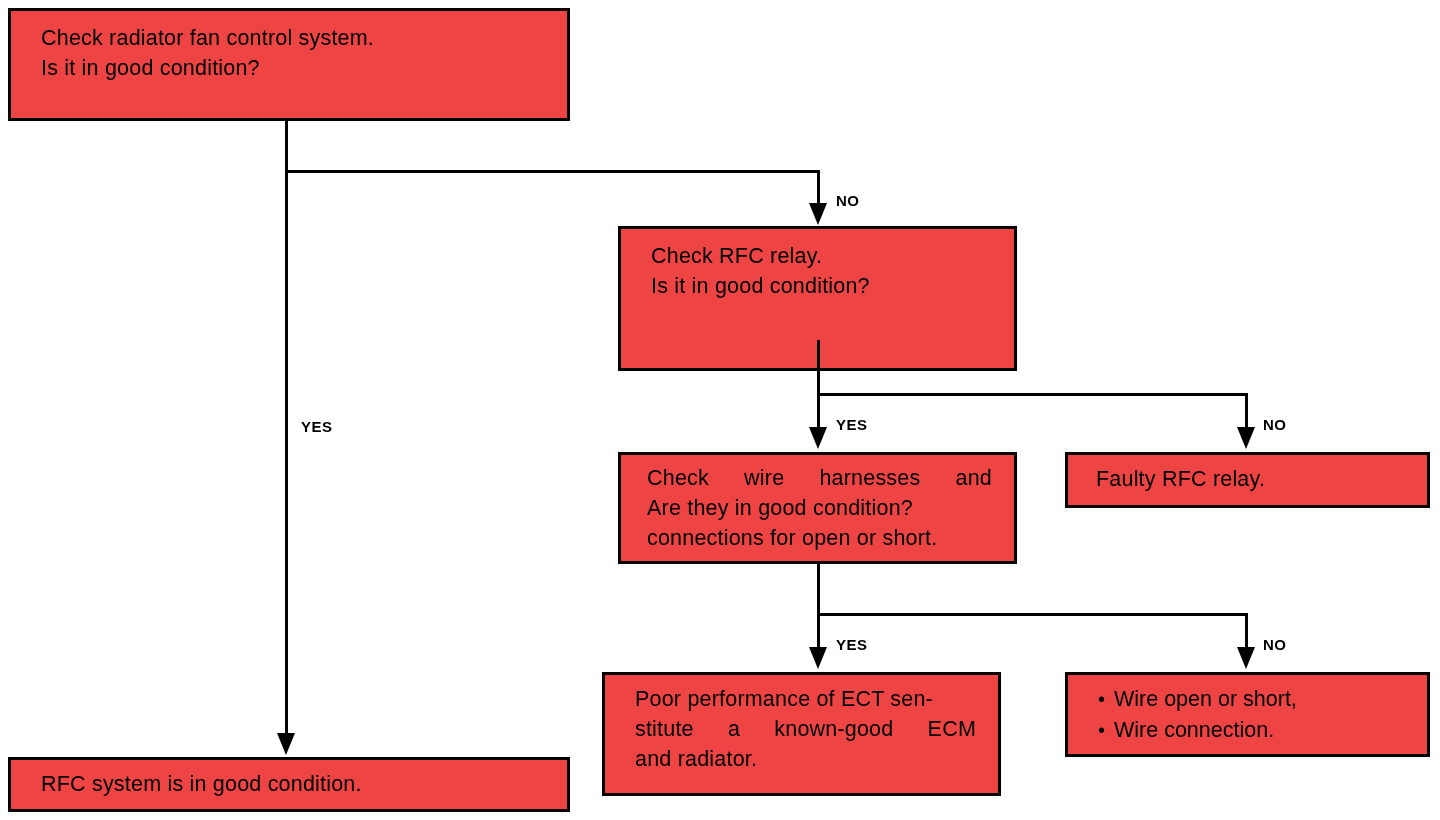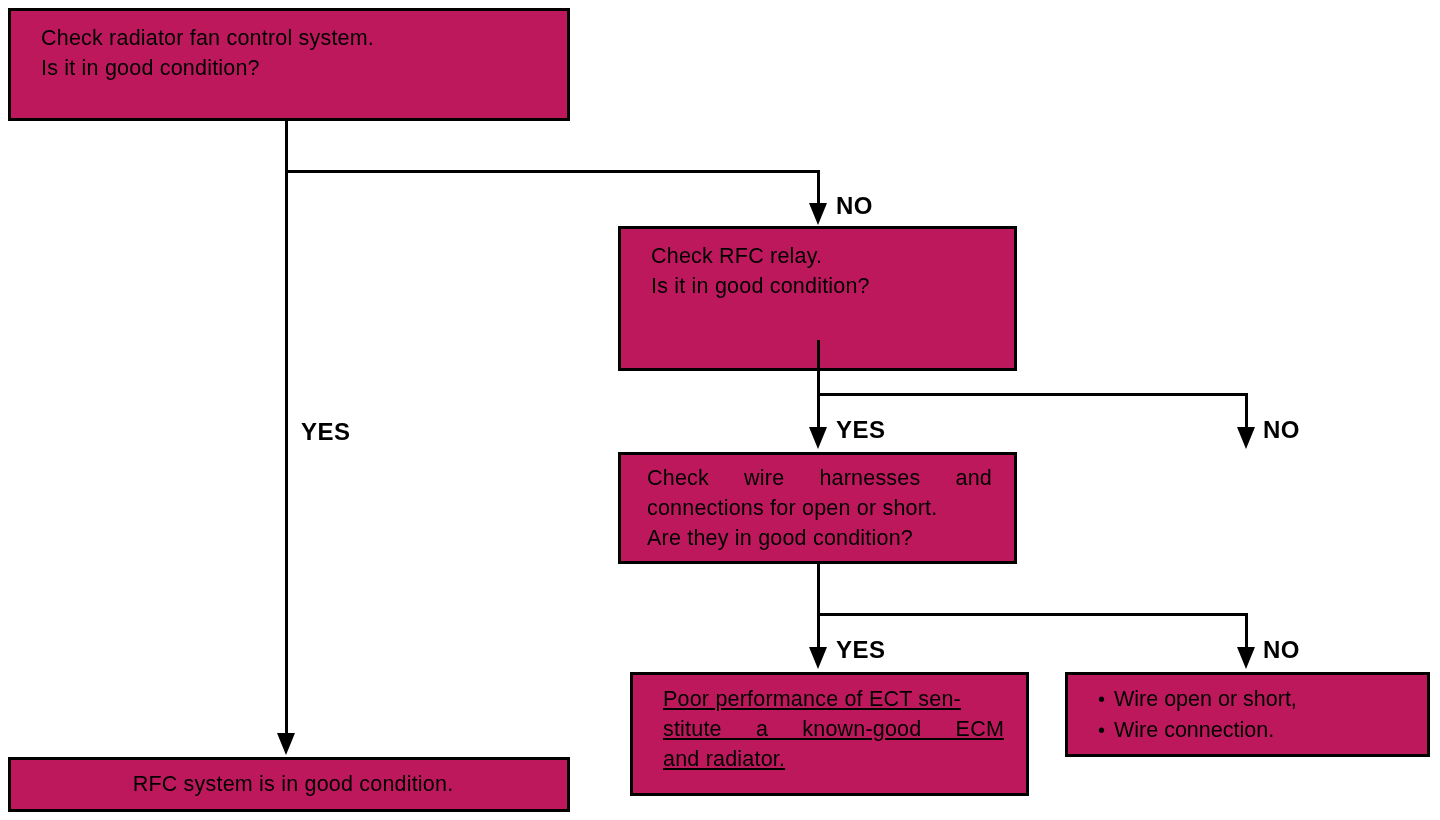--- a/index.html
+++ b/index.html
@@ -14,21 +14,21 @@
     height: 820px;
     background: #ffffff;
     font-family: "Liberation Sans", sans-serif;
     color: #000000;
     overflow: hidden;
   }
   .box {
     position: absolute;
     box-sizing: border-box;
     border: 3px solid #000000;
-    background: #be185d;
+    background: #ef4444;
     display: flex;
     flex-direction: column;
     justify-content: flex-start;
   }
   .box-inner {
     padding: 12px 22px 0 30px;
   }
   .line-txt {
     font-size: 21.5px;
     line-height: 30px;
@@ -62,21 +62,21 @@
   .arrow {
     position: absolute;
     width: 0;
     height: 0;
     border-left: 9px solid transparent;
     border-right: 9px solid transparent;
     border-top: 22px solid #000000;
   }
   .branch-label {
     position: absolute;
-    font-size: 24px;
+    font-size: 15px;
     font-weight: bold;
     letter-spacing: 0.5px;
     white-space: nowrap;
   }
 </style>
 </head>
 <body>
 
 <div id="canvas">
 
@@ -110,35 +110,40 @@
   <div class="conn hline" style="left:817px; top:393px; width:431px;"></div>
   <div class="conn vline" style="left:1245px; top:393px; height:36px;"></div>
   <div class="arrow" style="left:1237px; top:427px;"></div>
   <div class="branch-label" style="left:1263px; top:416px;">NO</div>
   <div class="arrow" style="left:809px; top:427px;"></div>
   <div class="branch-label" style="left:836px; top:416px;">YES</div>
 
   <div class="box" style="left:618px; top:452px; width:399px; height:112px;">
     <div class="box-inner" style="padding:8px 22px 0 26px;">
       <div class="line-txt justify">Check wire harnesses and</div>
+      <div class="line-txt">Are they in good condition?</div>
       <div class="line-txt">connections for open or short.</div>
-      <div class="line-txt">Are they in good condition?</div>
     </div>
   </div>
 
+  <div class="box" style="left:1065px; top:452px; width:365px; height:56px;">
+    <div class="box-inner" style="padding:9px 22px 0 28px;">
+      <div class="line-txt">Faulty RFC relay.</div>
+    </div>
+  </div>
 
   <div class="conn vline" style="left:817px; top:564px; height:92px;"></div>
   <div class="conn hline" style="left:817px; top:613px; width:431px;"></div>
   <div class="conn vline" style="left:1245px; top:613px; height:36px;"></div>
   <div class="arrow" style="left:1237px; top:647px;"></div>
   <div class="branch-label" style="left:1263px; top:636px;">NO</div>
   <div class="arrow" style="left:809px; top:647px;"></div>
   <div class="branch-label" style="left:836px; top:636px;">YES</div>
 
-  <div class="box" style="left:630px; top:672px; width:399px; height:124px;text-decoration:underline;">
+  <div class="box" style="left:602px; top:672px; width:399px; height:124px;">
     <div class="box-inner" style="padding:9px 22px 0 30px;">
       <div class="line-txt">Poor performance of ECT sen-</div>
       <div class="line-txt justify">stitute a known-good ECM</div>
       <div class="line-txt">and radiator.</div>
     </div>
   </div>
 
   <div class="box" style="left:1065px; top:672px; width:365px; height:85px;">
     <div class="box-inner" style="padding:9px 22px 0 30px;">
       <div class="bullet-row">
@@ -146,18 +151,18 @@
         <span>Wire open or short,</span>
       </div>
       <div class="bullet-row">
         <span class="bullet-dot">•</span>
         <span>Wire connection.</span>
       </div>
     </div>
   </div>
 
   <div class="box" style="left:8px; top:757px; width:562px; height:55px;">
-    <div class="box-inner" style="padding:9px 22px 0 30px;text-align:center;">
+    <div class="box-inner" style="padding:9px 22px 0 30px;">
       <div class="line-txt">RFC system is in good condition.</div>
     </div>
   </div>
 
 </div>
 
 </body></html>

